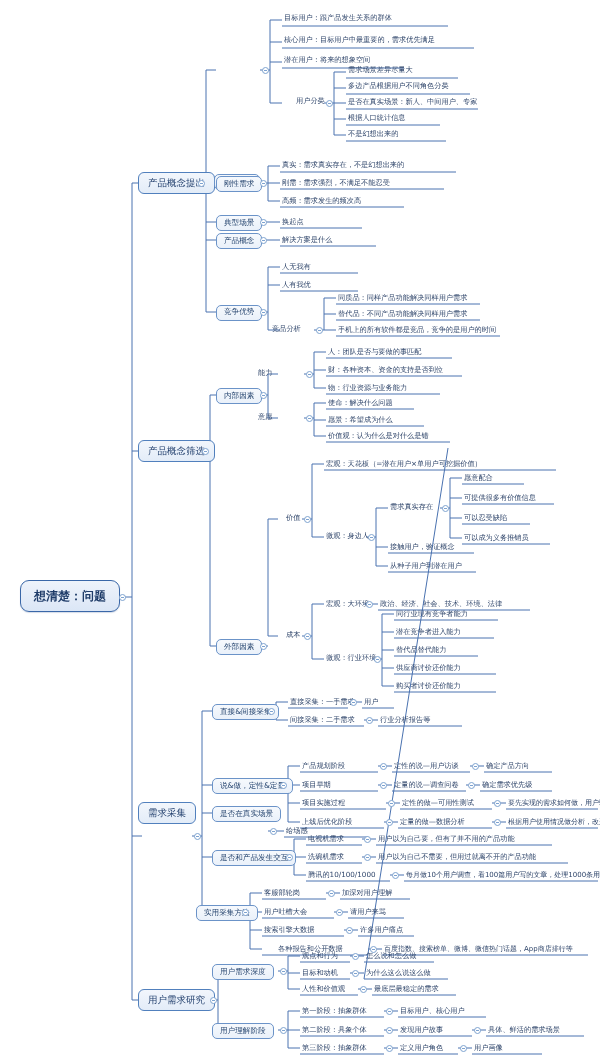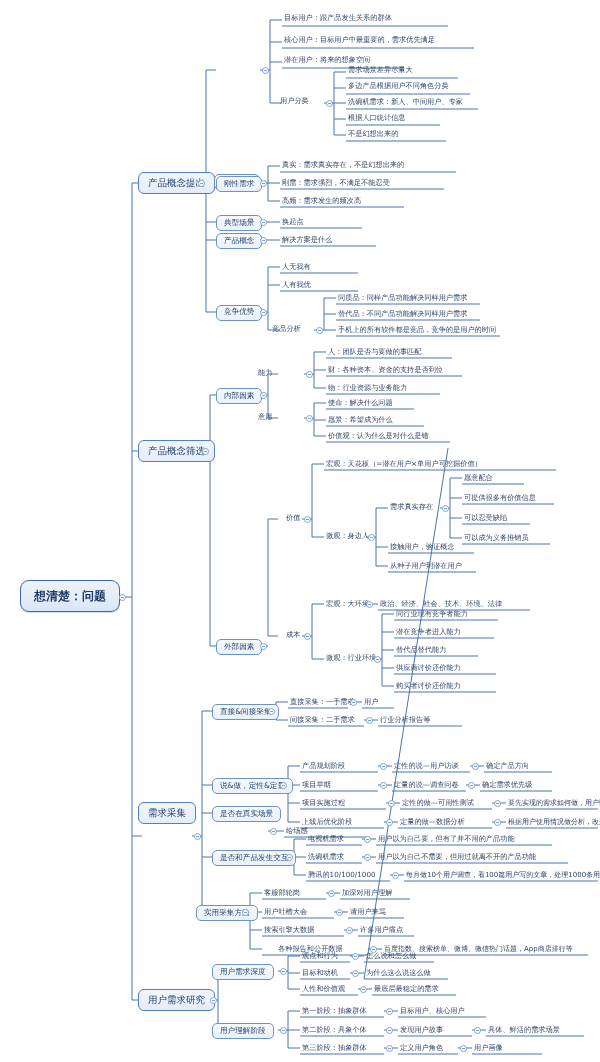--- a/index.html
+++ b/index.html
@@ -213,24 +213,24 @@
   </svg>
 
   <div class="node root" style="left:20px;top:580px;">想清楚：问题</div>
 
   <div class="node lvl1" style="left:138px;top:172px;">产品概念提出</div>
 
   <div class="node lvl2" style="left:214px;top:174px;">核心用户</div>
   <div class="node leaf" style="left:282px;top:14px;">目标用户：跟产品发生关系的群体</div>
   <div class="node leaf" style="left:282px;top:36px;">核心用户：目标用户中最重要的，需求优先满足</div>
   <div class="node leaf" style="left:282px;top:56px;">潜在用户：将来的想象空间</div>
-  <div class="node leaf" style="left:278px;top:97px;text-align:center;">用户分类</div>
+  <div class="node leaf" style="left:294px;top:97px;text-align:center;">用户分类</div>
   <div class="node leaf" style="left:346px;top:66px;">需求场景差异尽量大</div>
   <div class="node leaf" style="left:346px;top:82px;">多边产品根据用户不同角色分类</div>
-  <div class="node leaf" style="left:346px;top:98px;">洗碗机需求：新人、中间用户、专家</div>
+  <div class="node leaf" style="left:346px;top:98px;">是否在真实场景：新人、中间用户、专家</div>
   <div class="node leaf" style="left:346px;top:114px;">根据人口统计信息</div>
   <div class="node leaf" style="left:346px;top:130px;">不是幻想出来的</div>
 
   <div class="node lvl2" style="left:216px;top:176px;">刚性需求</div>
   <div class="node leaf" style="left:280px;top:161px;">真实：需求真实存在，不是幻想出来的</div>
   <div class="node leaf" style="left:280px;top:179px;">刚需：需求强烈，不满足不能忍受</div>
   <div class="node leaf" style="left:280px;top:197px;">高频：需求发生的频次高</div>
 
   <div class="node lvl2" style="left:216px;top:215px;">典型场景</div>
   <div class="node leaf" style="left:280px;top:218px;">换起点</div>

